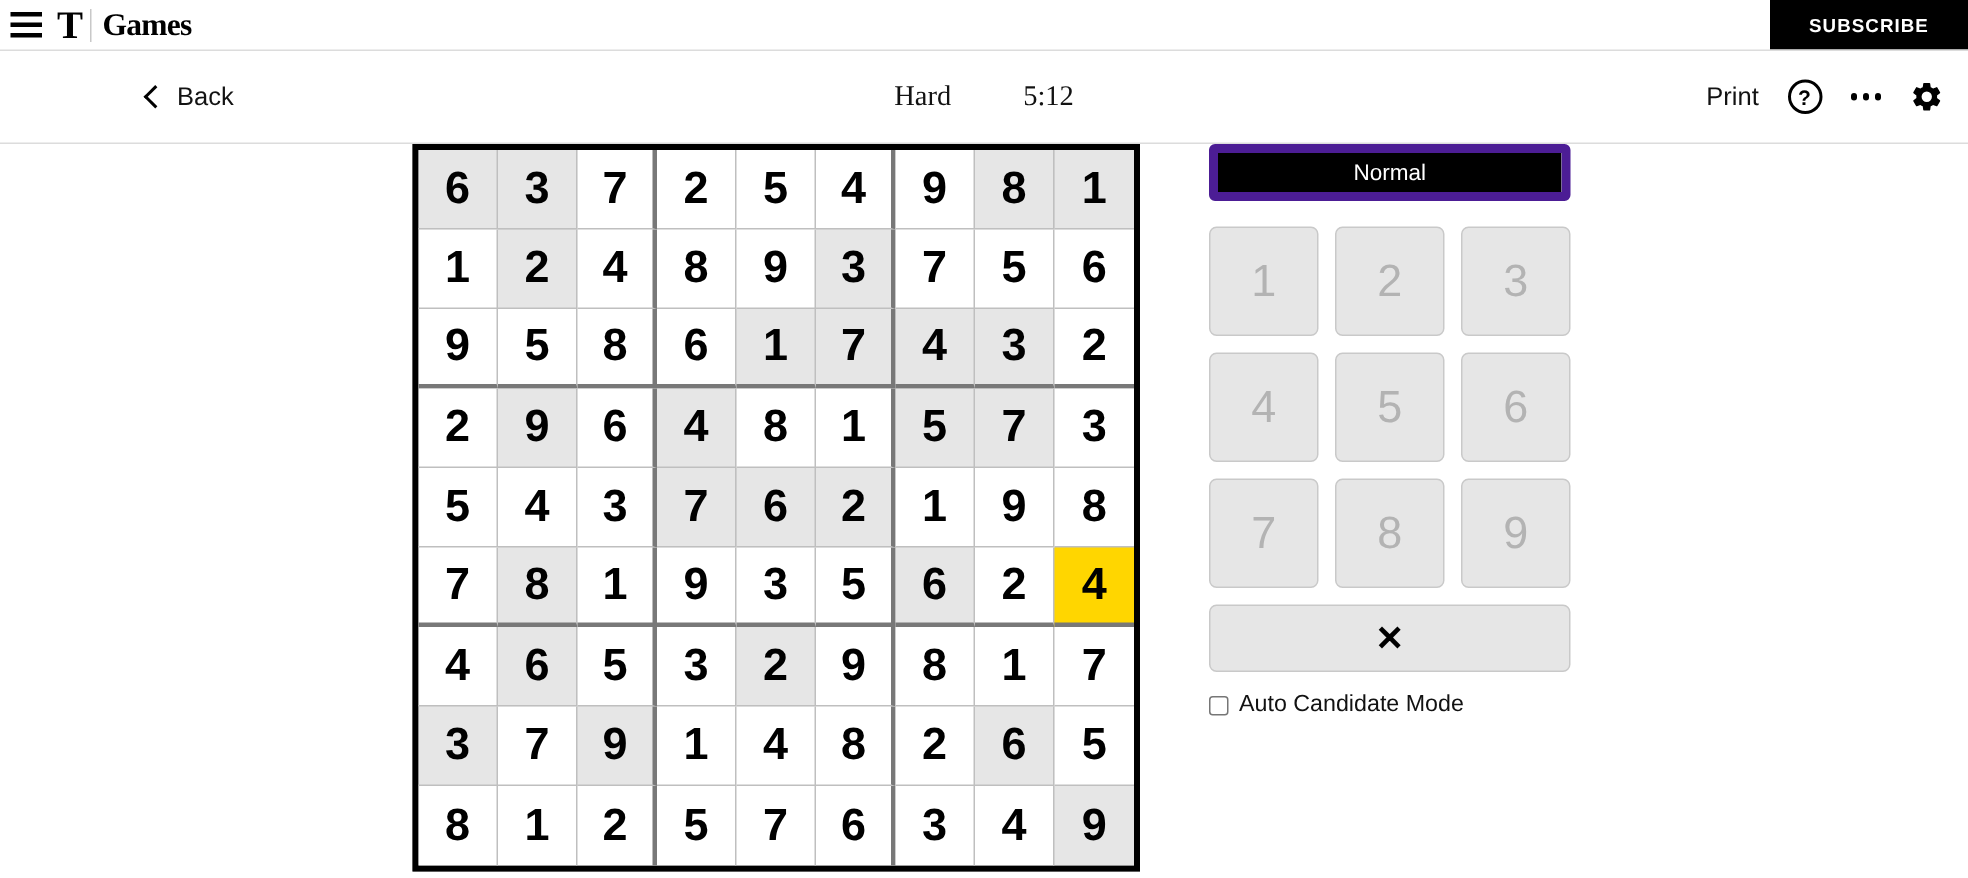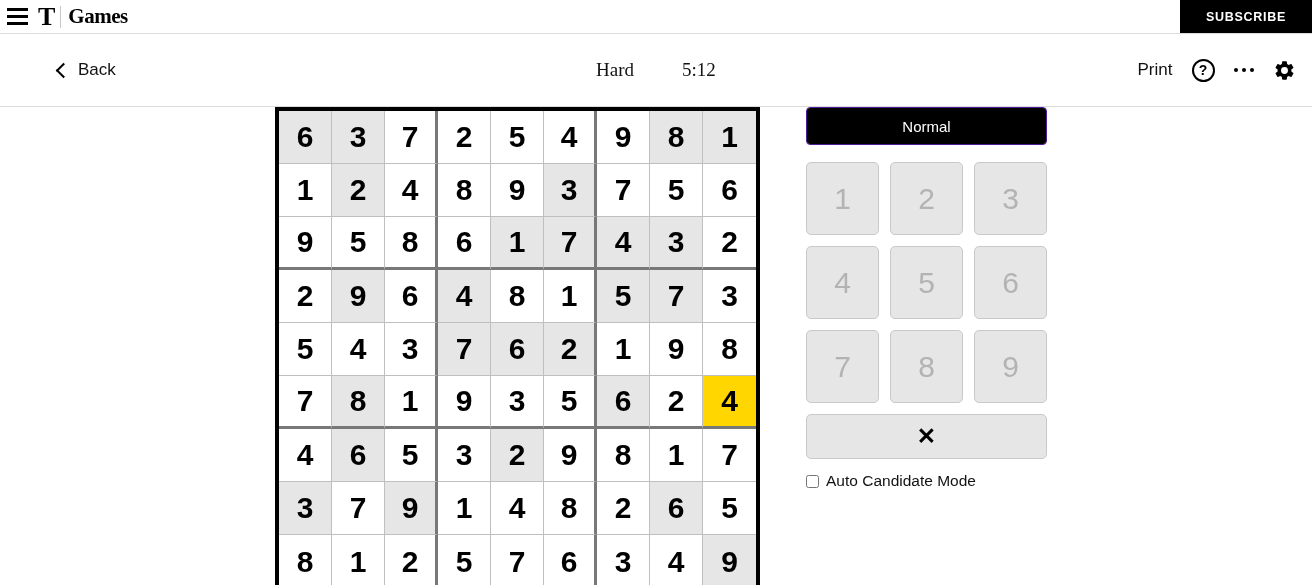--- a/index.html
+++ b/index.html
@@ -63,25 +63,26 @@
     font-family: "Liberation Sans", sans-serif;
     font-size: 12.5px;
     font-weight: 700;
     letter-spacing: 0.7px;
     cursor: pointer;
   }
 
   
   .toolbar {
     position: relative;
-    height: 74px;
+    height: 63px;
     border-top: 1px solid #dcdcdc;
     border-bottom: 1px solid #dcdcdc;
     display: flex;
     align-items: center;
+    padding-left: 40px;
   }
   .back-btn {
     display: flex;
     align-items: center;
     gap: 9px;
     margin-left: 58px;
     cursor: pointer;
     background: none; border: none;
   }
   .chev {
@@ -187,21 +188,21 @@
   
   .panel {
     position: absolute;
     left: 806px;
     top: 0px;
     width: 241px;
   }
   .mode-toggle {
     display: flex;
     height: 38px;
-    border: 1px solid #4c1d95;
+    border: 6px solid #4c1d95;
     border-radius: 4px;
     overflow: hidden;
     background: #fff;
   }
   .mode-btn {
     flex: 1;
     border: none;
     background: #fff;
     color: #c4c4c4;
     font-size: 15px;

